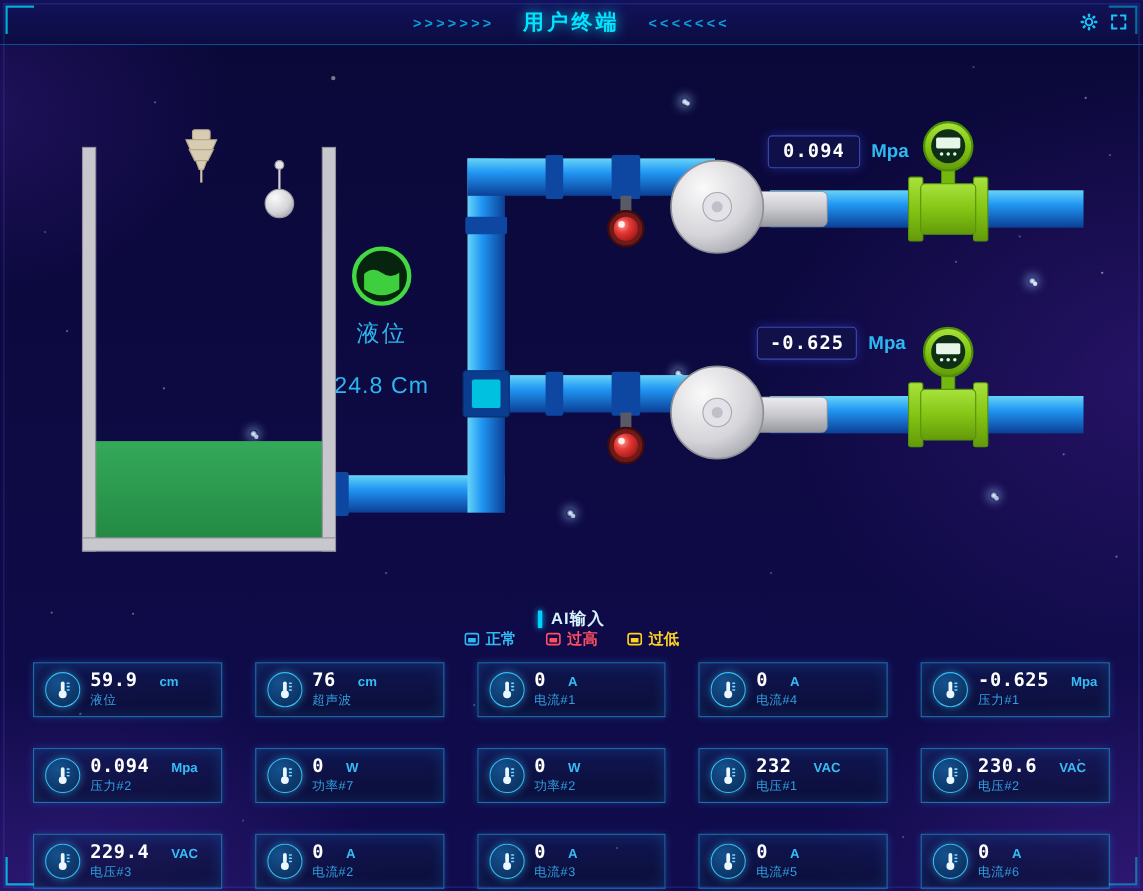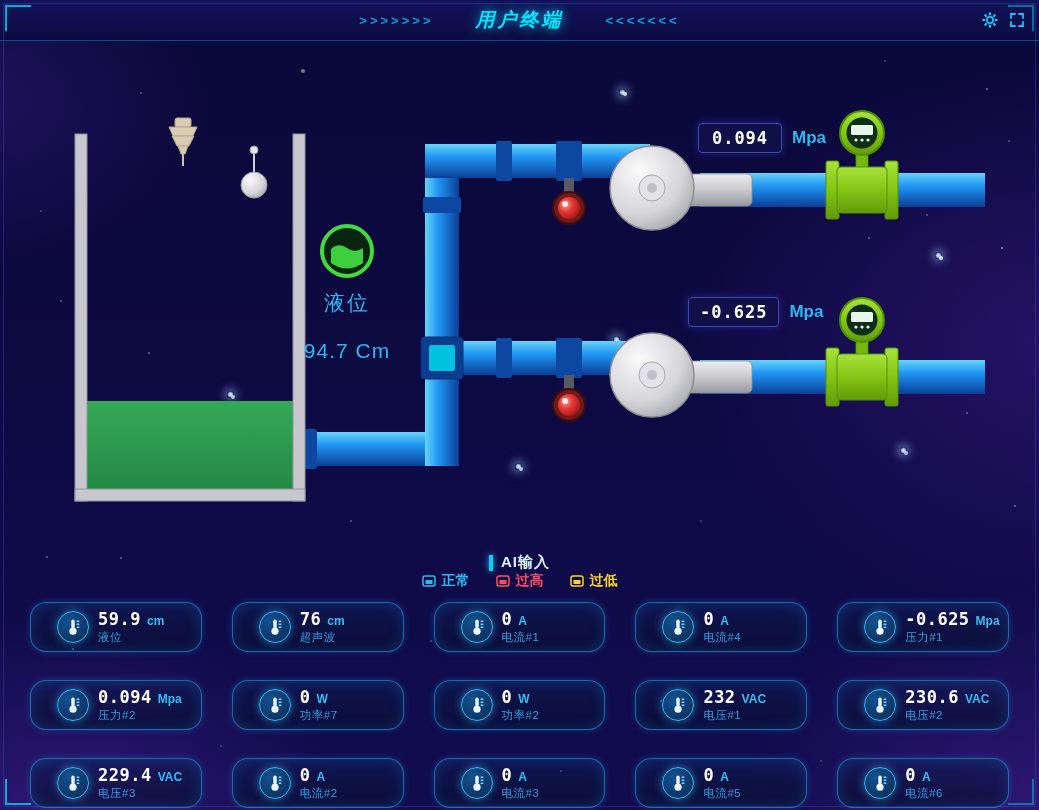--- a/index.html
+++ b/index.html
@@ -43,22 +43,22 @@
       220px 745px 0 0 rgba(255,255,255,.2), 820px 760px 0 0 rgba(255,255,255,.25);}
   .gdot{position:absolute;width:7px;height:7px;border-radius:50%;z-index:1;
     background:radial-gradient(circle,#ffffff 0%,rgba(190,225,255,.75) 40%,transparent 72%);
     box-shadow:0 0 9px 3px rgba(160,210,255,.5);}
 
   
   header{position:relative;height:40px;display:flex;align-items:center;justify-content:center;z-index:10;
     background:linear-gradient(180deg,#12125a 0%,#0c0c42 100%);
     border-bottom:1px solid rgba(0,190,255,.35);}
   .chev{color:#0ba5dc;font-size:13px;font-weight:700;letter-spacing:3px;opacity:.95;}
-  h1.title{margin:0 42px;font-size:19px;font-weight:700;color:#00e5ff;letter-spacing:3px;
-    text-shadow:0 0 12px rgba(0,229,255,.8);font-style:italic;}
+  h1.title{margin:0 26px;font-size:19px;font-weight:700;color:#00e5ff;letter-spacing:3px;
+    text-shadow:0 0 12px rgba(0,229,255,.8);}
   .header-icons{position:absolute;right:14px;top:0;height:40px;display:flex;align-items:center;gap:11px;}
   .hicon{width:16px;height:16px;cursor:pointer;display:block;}
 
   
   .diagram{position:relative;width:1039px;height:500px;z-index:5;}
   .diagram svg.scene{position:absolute;left:0;top:0;}
   .pressure{position:absolute;display:flex;align-items:center;gap:10px;z-index:6;}
   .pv{min-width:60px;padding:4px 11px;background:rgba(17,17,74,.92);border:1px solid #3d49b8;border-radius:4px;
     color:#fff;font:700 17px "DejaVu Sans Mono",monospace;text-align:center;letter-spacing:1px;
     box-shadow:0 0 10px rgba(50,70,210,.45);}
@@ -70,31 +70,31 @@
   
   .section-header{display:flex;align-items:center;justify-content:space-between;padding:12px 30px 10px 30px;flex-direction:column;}
   .section-title{display:flex;align-items:center;color:#d6f2ff;font-size:15px;font-weight:700;letter-spacing:1px;}
   .section-title .bar{display:inline-block;width:4px;height:16px;background:#00d2ff;margin-right:8px;
     box-shadow:0 0 6px rgba(0,210,255,.9);}
   .legend{display:flex;align-items:center;gap:26px;}
   .legend-item{display:flex;align-items:center;gap:6px;font-size:14px;font-weight:700;}
   .legend-item svg{display:block;}
 
   .cards{display:grid;grid-template-columns:repeat(5,1fr);gap:28px 30px;padding:2px 30px 0 30px;}
-  .card{height:48px;display:flex;align-items:center;padding-left:26px;border-radius:16px;cursor:pointer;
+  .card{height:48px;display:flex;align-items:center;padding-left:10px;border-radius:0;cursor:pointer;
     background:linear-gradient(180deg,rgba(16,30,86,.55),rgba(9,14,48,.72));
     border:1px solid rgba(41,182,246,.55);
     box-shadow:inset 0 0 14px rgba(33,150,243,.22), 0 0 7px rgba(33,150,243,.28);}
   .card-icon{width:30px;height:30px;border-radius:50%;flex:0 0 30px;display:flex;align-items:center;justify-content:center;
     background:radial-gradient(circle at 35% 30%, #14518f, #0a2a55);
     border:1.5px solid #35bdf5;box-shadow:0 0 8px rgba(53,189,245,.55);margin-right:9px;}
   .card-text{display:flex;flex-direction:column;line-height:1.15;}
   .card-top{display:flex;align-items:baseline;}
   .card-value{color:#fff;font:700 17px "DejaVu Sans Mono",monospace;letter-spacing:.5px;}
-  .card-unit{color:#35bdf5;font-size:12px;font-weight:700;margin-left:6px;}
+  .card-unit{color:#35bdf5;font-size:12px;font-weight:700;margin-left:20px;}
   .card-label{color:#2f9fe0;font-size:11.5px;margin-top:2px;letter-spacing:.5px;}
 
   .di-section{padding:0;}
 </style>
 </head>
 <body>
 
 <div class="stage">
   <div class="stars"></div>
   <div class="gdot" style="left:619px;top:89px;"></div>
@@ -278,21 +278,21 @@
     <div class="pressure" style="left:698px;top:82px;">
       <span class="pv">0.094</span>
       <span class="pu">Mpa</span>
     </div>
     <div class="pressure" style="left:688px;top:256px;">
       <span class="pv">-0.625</span>
       <span class="pu">Mpa</span>
     </div>
     <div class="level-labels">
       <div class="ll-name">液位</div>
-      <div class="ll-value">94.7 Cm</div>
+      <div class="ll-value">24.8 Cm</div>
     </div>
   </div>
 
   <section>
     <div class="section-header">
       <div class="section-title">
         <span class="bar"></span>
         <span>AI输入</span>
       </div>
       <div class="legend">

